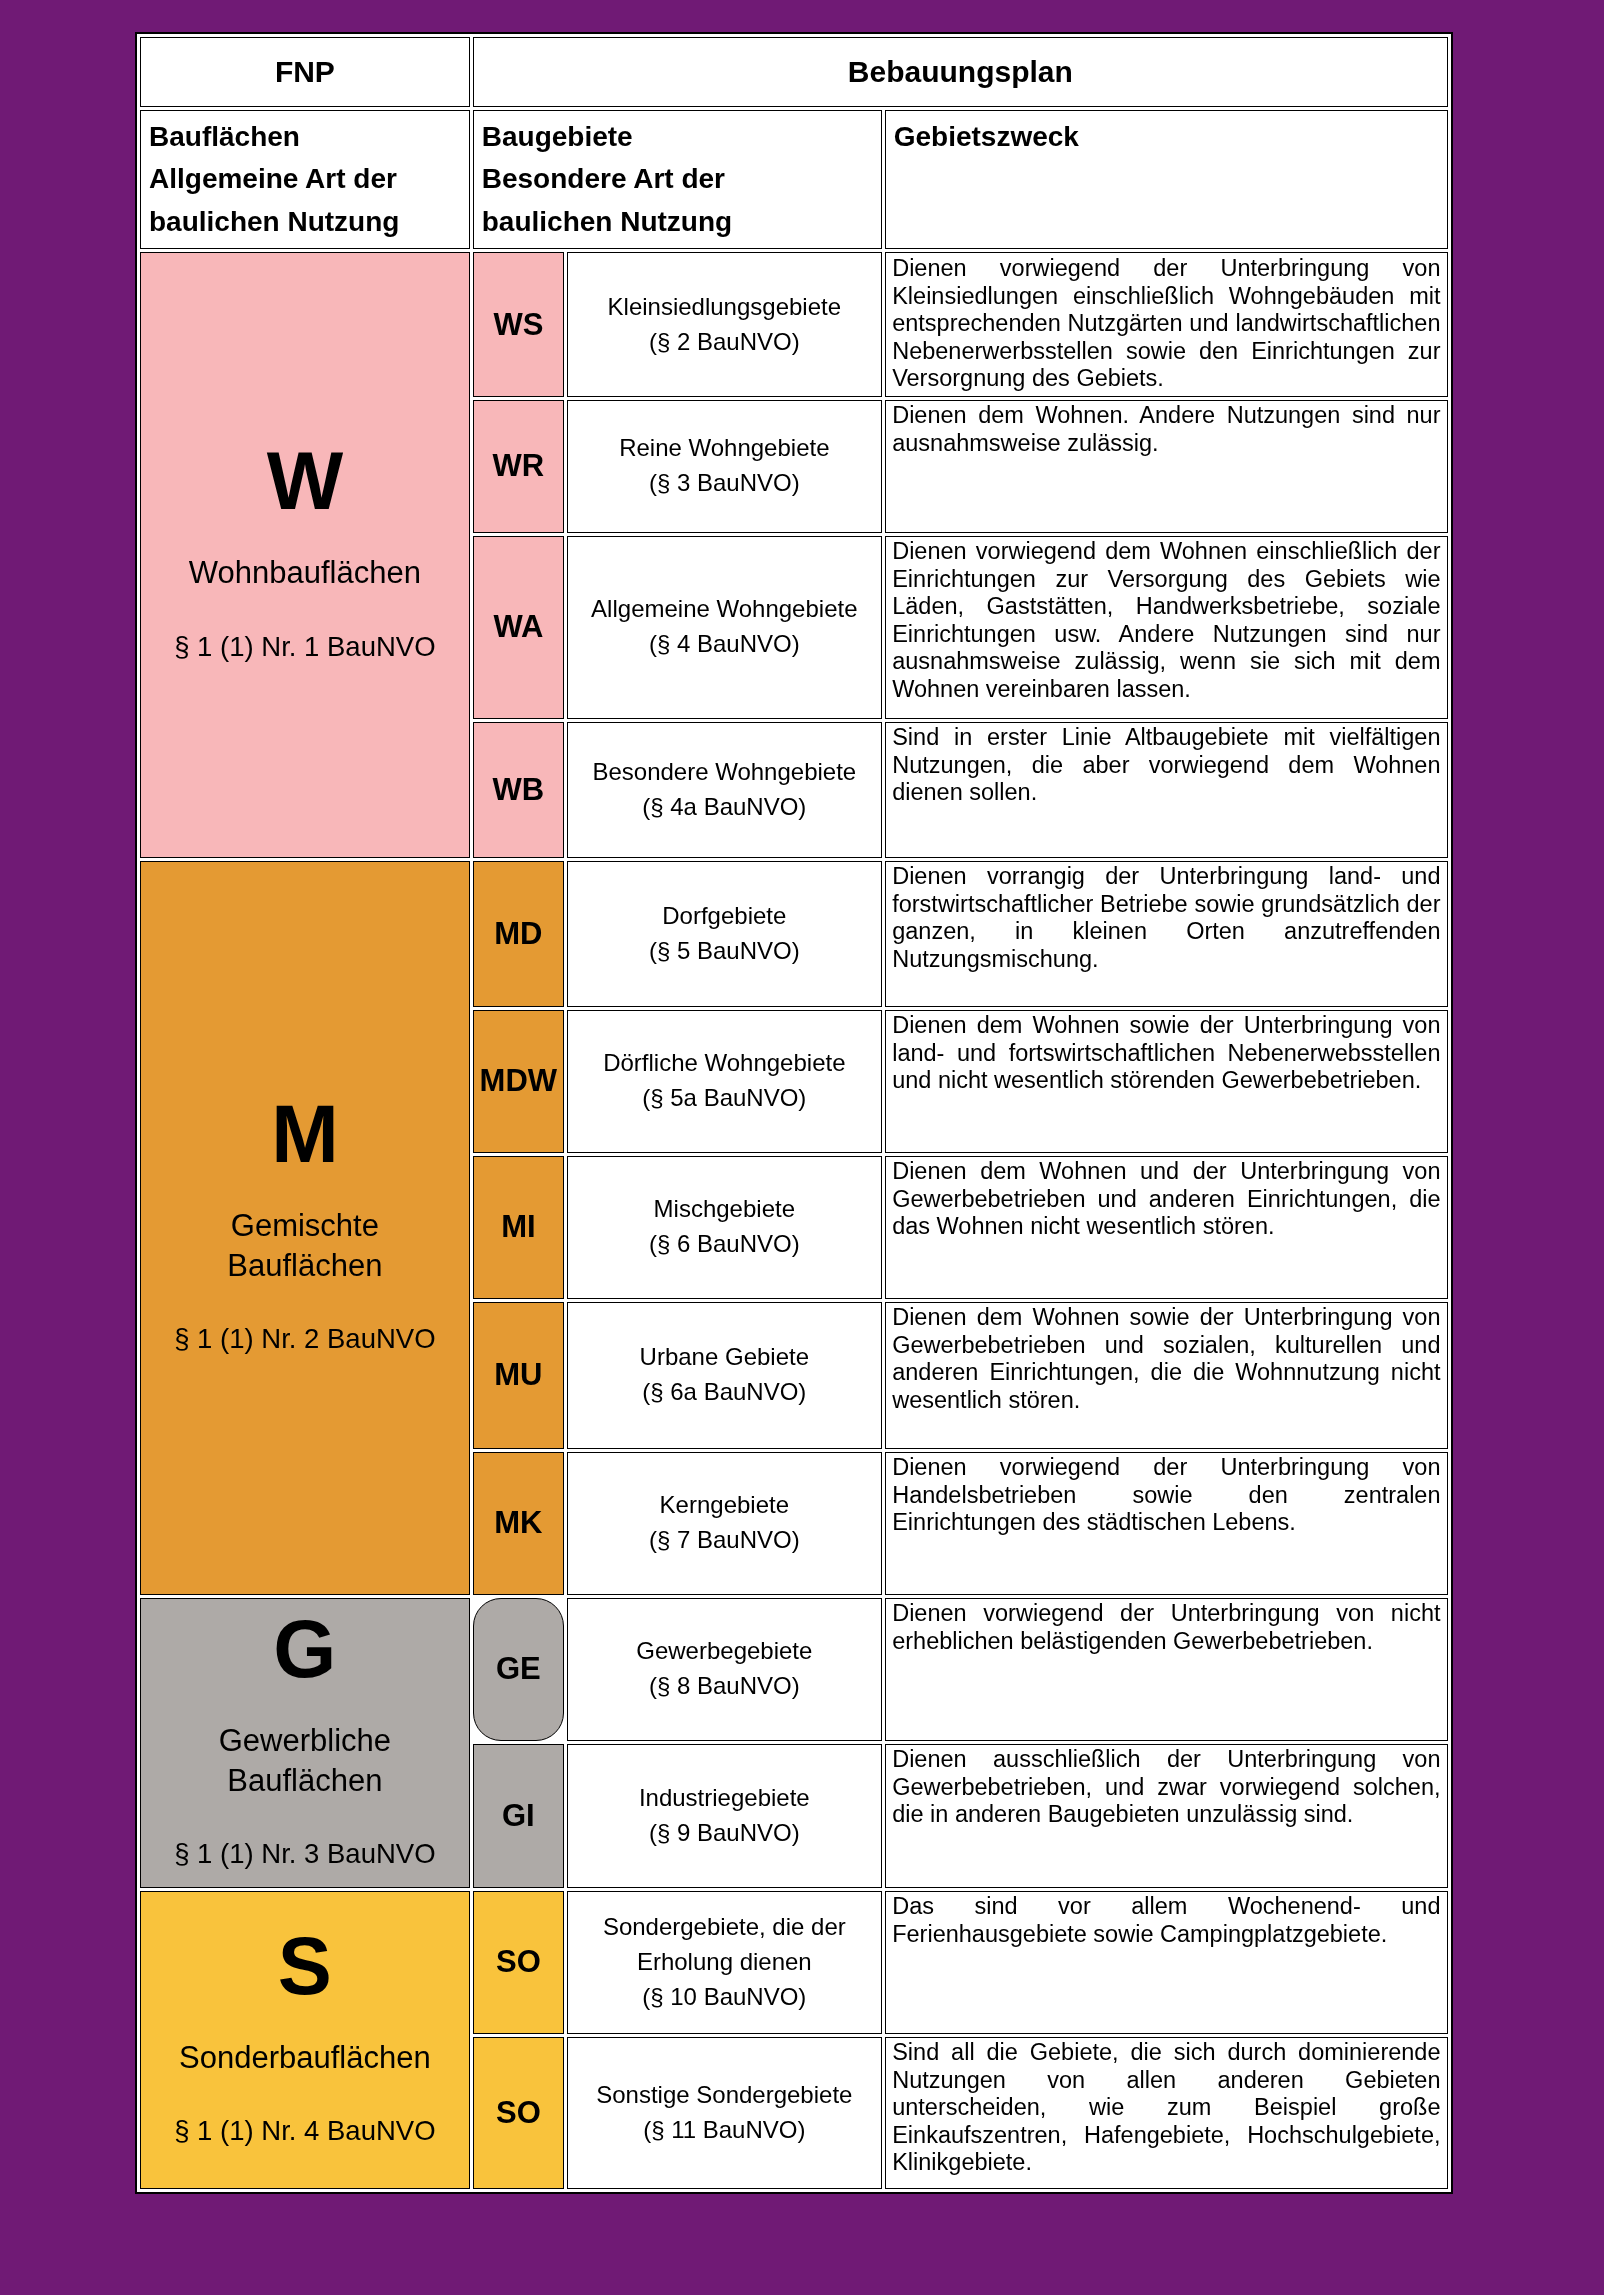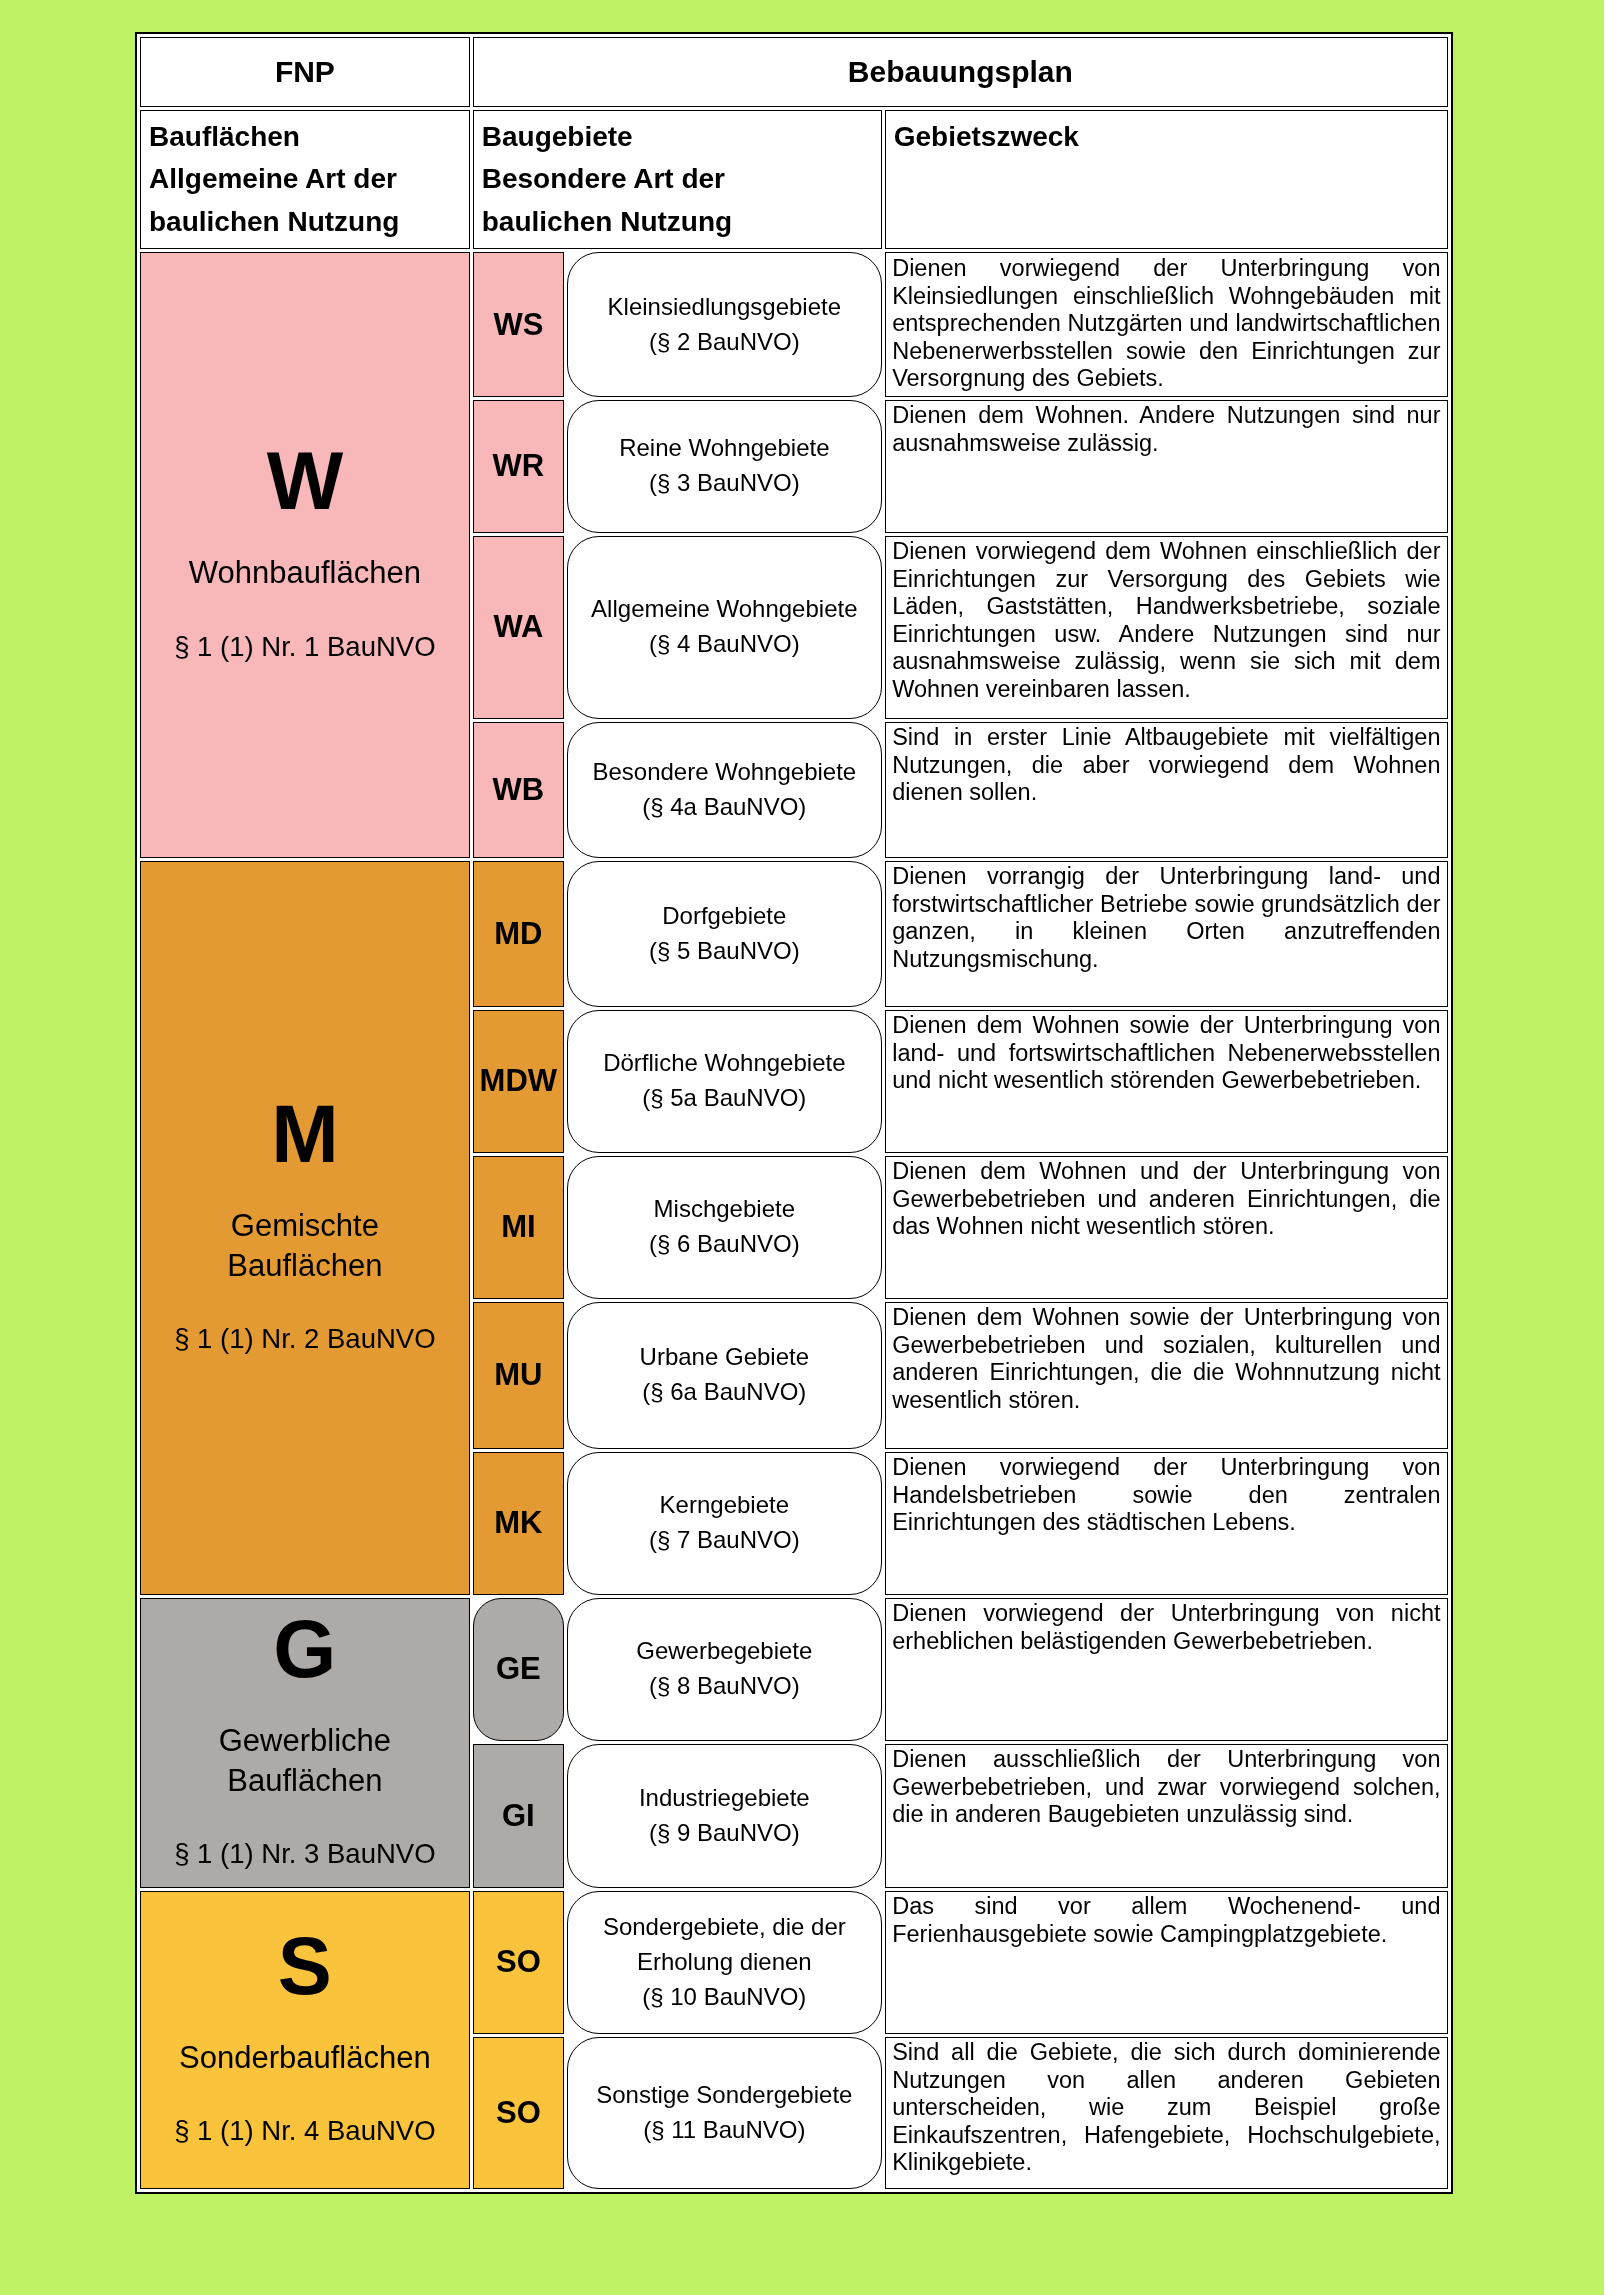--- a/index.html
+++ b/index.html
@@ -9,21 +9,21 @@
     width: 1621px;
     height: 2295px;
     font-family: "Liberation Sans", sans-serif;
     color: #000;
     overflow: hidden;
   }
   .canvas {
     position: absolute;
     left: 0; top: 0;
     width: 1604px; height: 2295px;
-    background: #bef264;
+    background: #701a75;
     text-decoration: underline;
   }
   table.plan {
     position: absolute;
     left: 135px;
     top: 32px;
     width: 1318px;
     table-layout: fixed;
     border-collapse: separate;
     border-spacing: 3.2px;
@@ -84,21 +84,20 @@
     vertical-align: middle;
   }
   
   td.name-cell {
     font-size: 24px;
     text-align: center;
     vertical-align: middle;
     line-height: 1.45;
     padding: 3.2px 8px;
     background: #ffffff;
-    border-radius: 32px;
   }
   
   td.purpose-cell {
     font-size: 23.5px;
     line-height: 27.5px;
     text-align: justify;
     vertical-align: top;
     padding: 1.6px 6.5px 3.2px 6.5px;
     background: #ffffff;
   }

